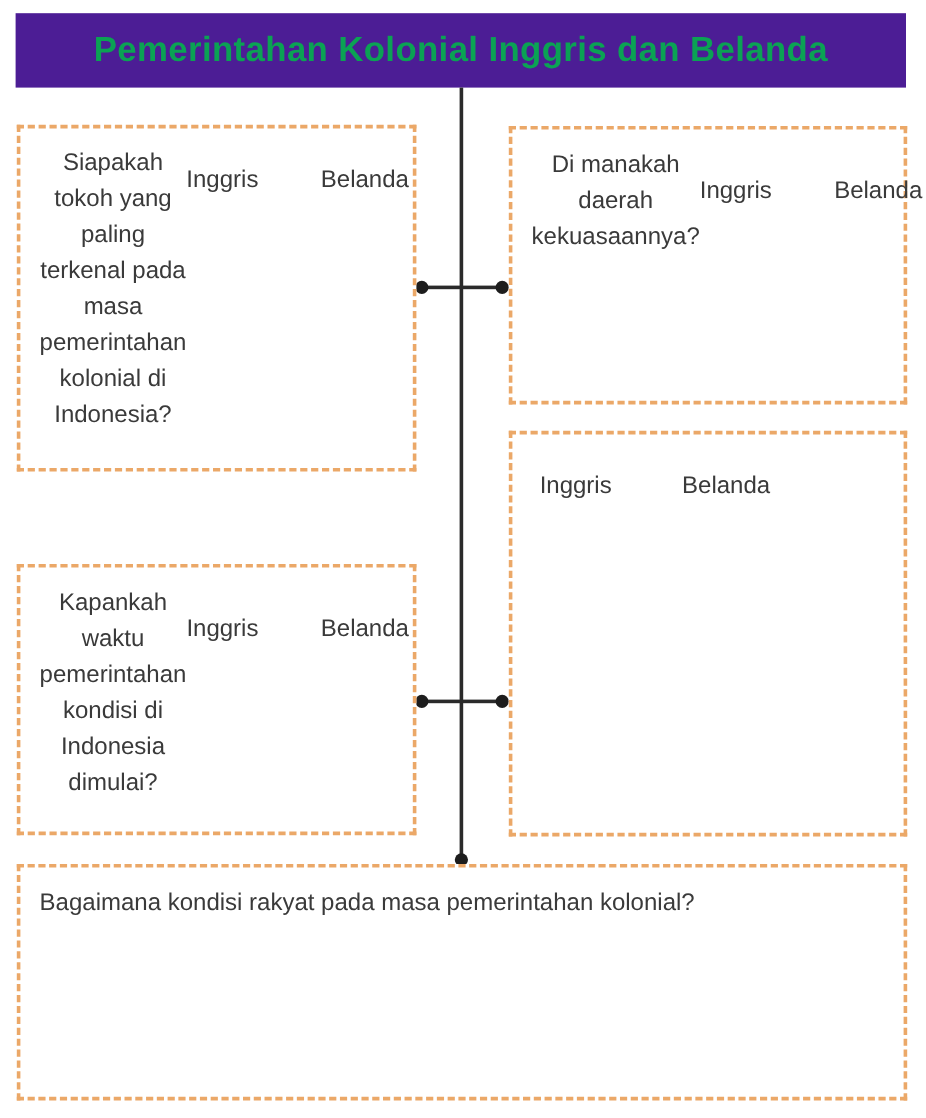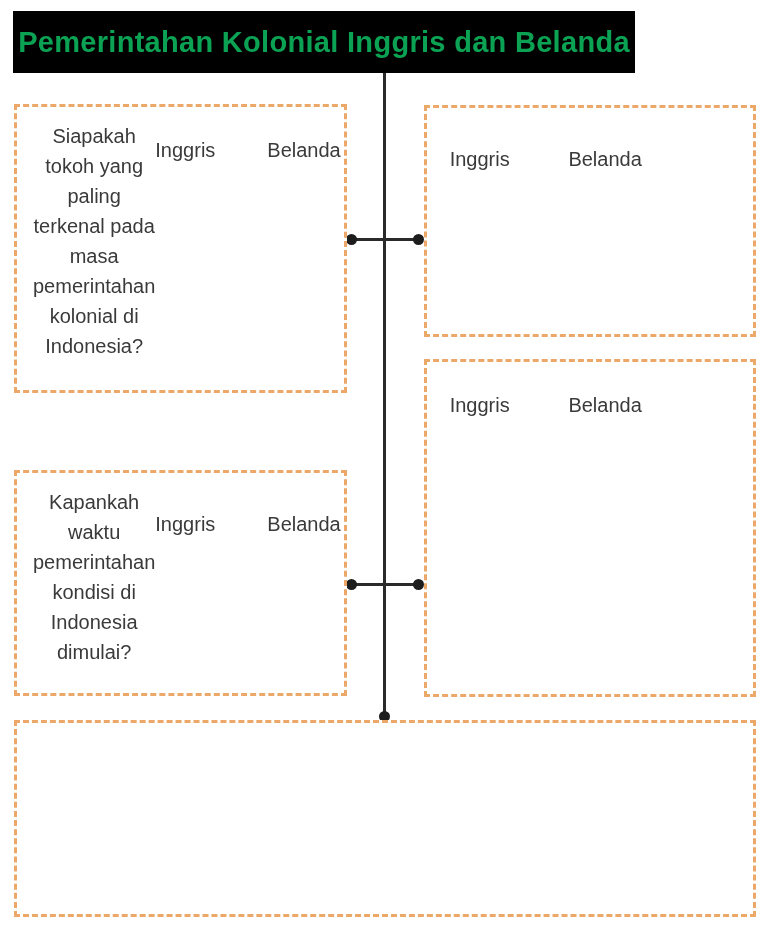--- a/index.html
+++ b/index.html
@@ -9,22 +9,22 @@
     height: 932px;
     background: #ffffff;
     font-family: "Liberation Sans", sans-serif;
     overflow: hidden;
   }
 
   
   .banner {
     position: absolute;
     left: 13px; top: 11px;
-    width: 622px; height: 62px;
-    background: #000000;
+    width: 742px; height: 62px;
+    background: #4c1d95;
     display: flex;
     align-items: center;
     justify-content: center;
   }
   .banner .title {
     font-size: 29px;
     font-weight: bold;
     color: #0ba254;
     letter-spacing: 0.3px;
   }
@@ -141,20 +141,21 @@
     </div>
     <div class="grid">
         <div class="dotline"></div>
         <div class="dotline"></div>
         <div class="dotline"></div>
         <div class="dotline"></div>
       </div>
   </div>
 
   <div class="qbox qbox--daerah">
+    <div class="q">Di manakah daerah kekuasaannya?</div>
     <div class="divider"></div>
     <div class="heads">
       <div class="col-h">Inggris</div>
       <div class="col-h">Belanda</div>
     </div>
     <div class="grid">
         <div class="dotline"></div>
         <div class="dotline"></div>
         <div class="dotline"></div>
         <div class="dotline"></div>
@@ -188,20 +189,21 @@
     </div>
     <div class="grid">
         <div class="dotline"></div>
         <div class="dotline"></div>
         <div class="dotline"></div>
         <div class="dotline"></div>
       </div>
   </div>
 
   <div class="qbox qbox--kondisi">
+    <div class="q">Bagaimana kondisi rakyat pada masa pemerintahan kolonial?</div>
     <div class="divider"></div>
     <div class="grid grid--full">
         <div class="dotline"></div>
         <div class="dotline"></div>
         <div class="dotline"></div>
       </div>
   </div>
 
 </div>
 

